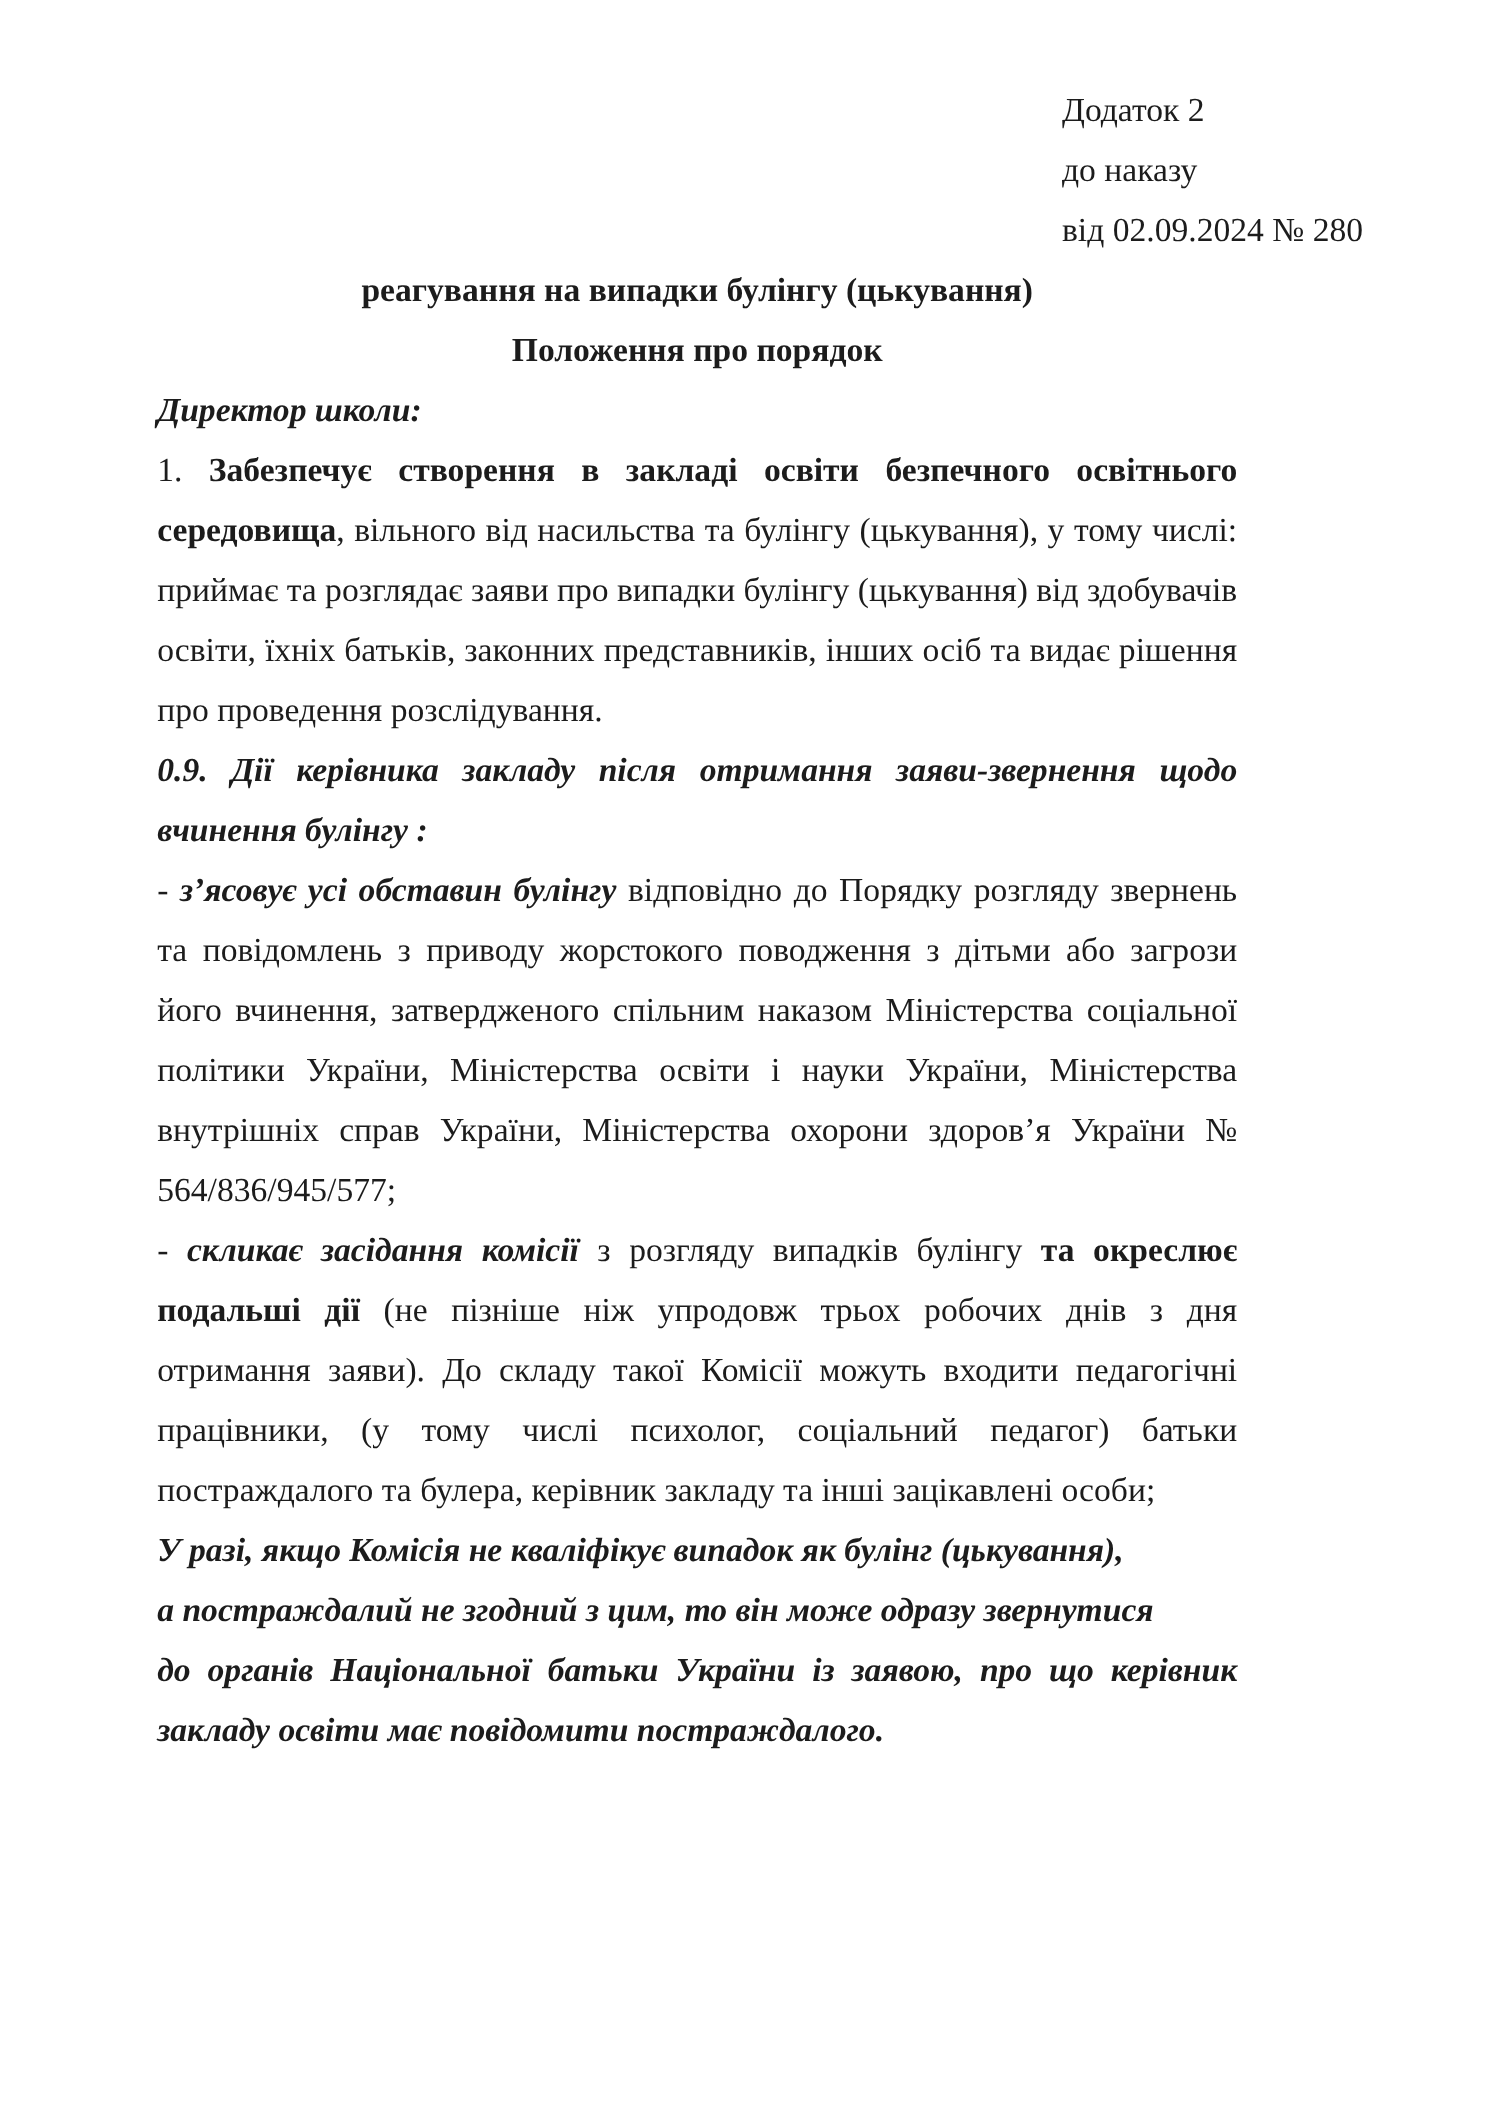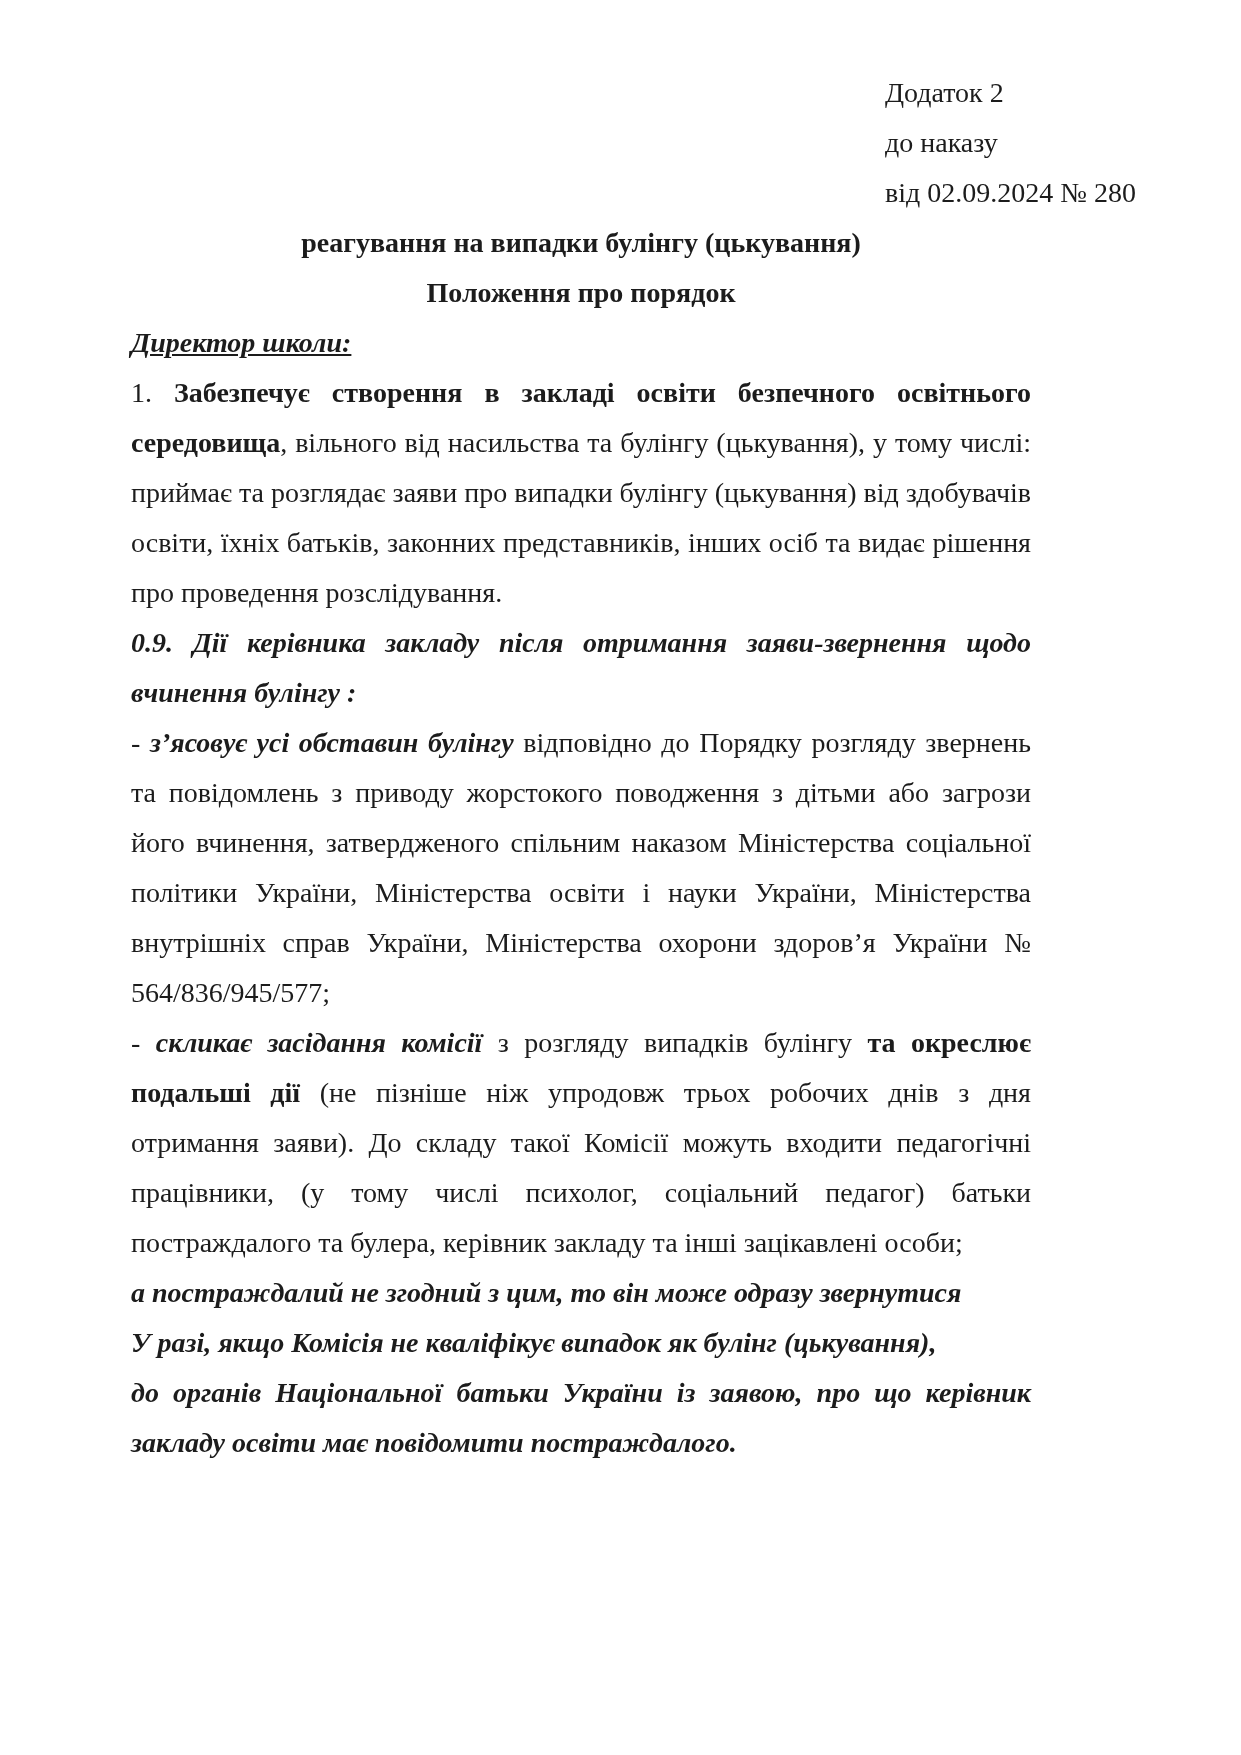--- a/index.html
+++ b/index.html
@@ -37,21 +37,20 @@
   }
 
   .s-r  { font-weight: normal; font-style: normal; }
   .s-b  { font-weight: bold;   font-style: normal; }
   .s-bi { font-weight: bold;   font-style: italic; }
 
   .title-line { font-weight: bold; }
   .director-heading {
     font-weight: bold;
     font-style: italic;
-    text-decoration: underline;
   }
   .closing { font-weight: bold; font-style: italic; }
 </style>
 </head>
 <body>
 
 <div class="page">
   <div class="content">
 
     <div class="header-block">
@@ -70,18 +69,18 @@
     <p class="justify"><span class="s-r">1. </span><span class="s-b">Забезпечує створення в закладі освіти безпечного освітнього середовища</span><span class="s-r">, вільного від насильства та булінгу (цькування), у тому числі: приймає та розглядає заяви про випадки булінгу (цькування) від здобувачів освіти, їхніх батьків, законних представників, інших осіб та видає рішення про проведення розслідування.</span></p>
 
     <p class="justify"><span class="s-bi">0.9. Дії керівника закладу після отримання заяви-звернення щодо вчинення булінгу :</span></p>
 
 
     <p class="justify"><span class="s-r">- </span><span class="s-bi">з’ясовує усі обставин булінгу</span><span class="s-r"> відповідно до Порядку розгляду звернень та повідомлень з приводу жорстокого поводження з дітьми або загрози його вчинення, затвердженого спільним наказом Міністерства соціальної політики України, Міністерства освіти і науки України, Міністерства внутрішніх справ України, Міністерства охорони здоров’я України № 564/836/945/577;</span></p>
 
     <p class="justify"><span class="s-r">- </span><span class="s-bi">скликає засідання комісії</span><span class="s-r"> з розгляду випадків булінгу </span><span class="s-b">та окреслює подальші дії</span><span class="s-r"> (не пізніше ніж упродовж трьох робочих днів з дня отримання заяви). До складу такої Комісії можуть входити педагогічні працівники, (у тому числі психолог, соціальний педагог) батьки постраждалого та булера, керівник закладу та інші зацікавлені особи;</span></p>
 
 
+    <p class="left closing"><span class="s-bi">У разі, якщо Комісія не кваліфікує випадок як булінг (цькування),</span></p>
     <p class="left closing"><span class="s-bi">а постраждалий не згодний з цим, то він може одразу звернутися</span></p>
-    <p class="left closing"><span class="s-bi">У разі, якщо Комісія не кваліфікує випадок як булінг (цькування),</span></p>
     <p class="justify closing"><span class="s-bi">до органів Національної батьки України із заявою, про що керівник закладу освіти має повідомити постраждалого.</span></p>
 
   </div>
 </div>
 
 </body></html>

